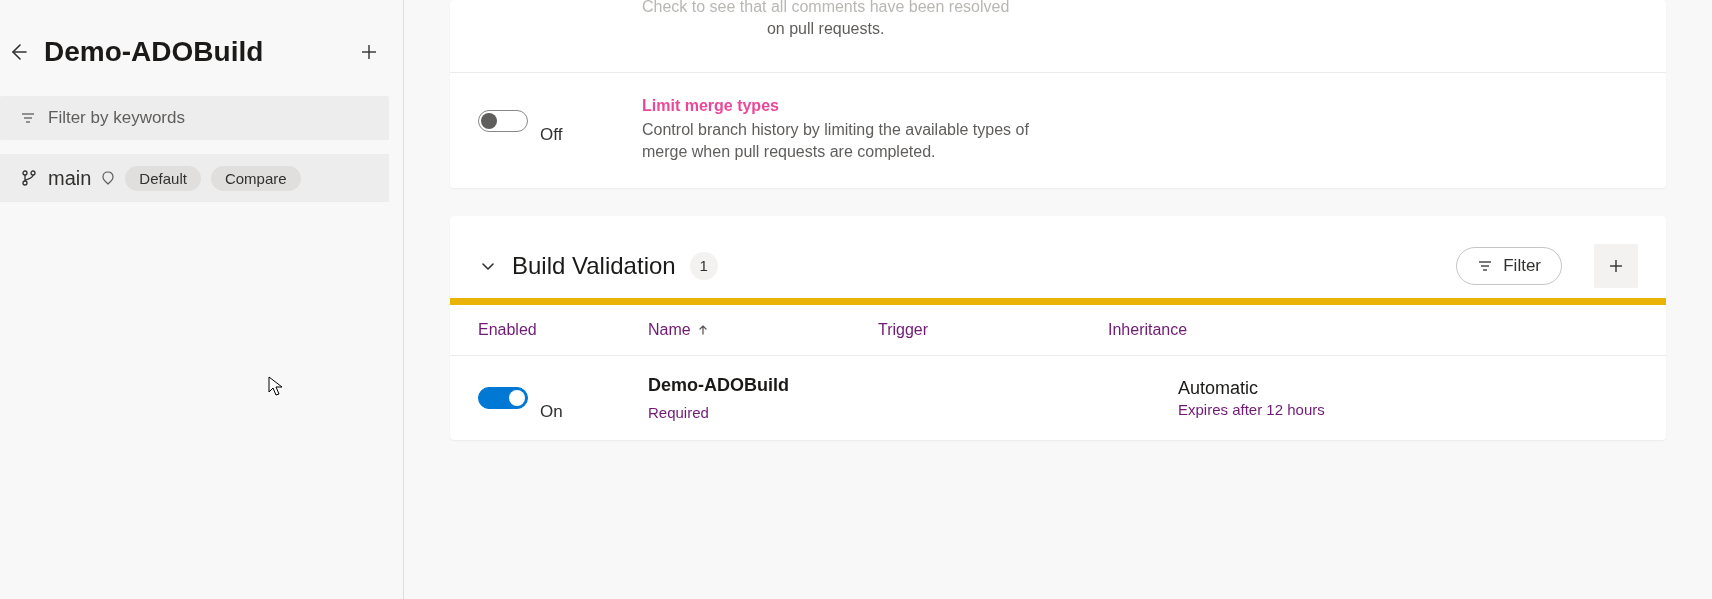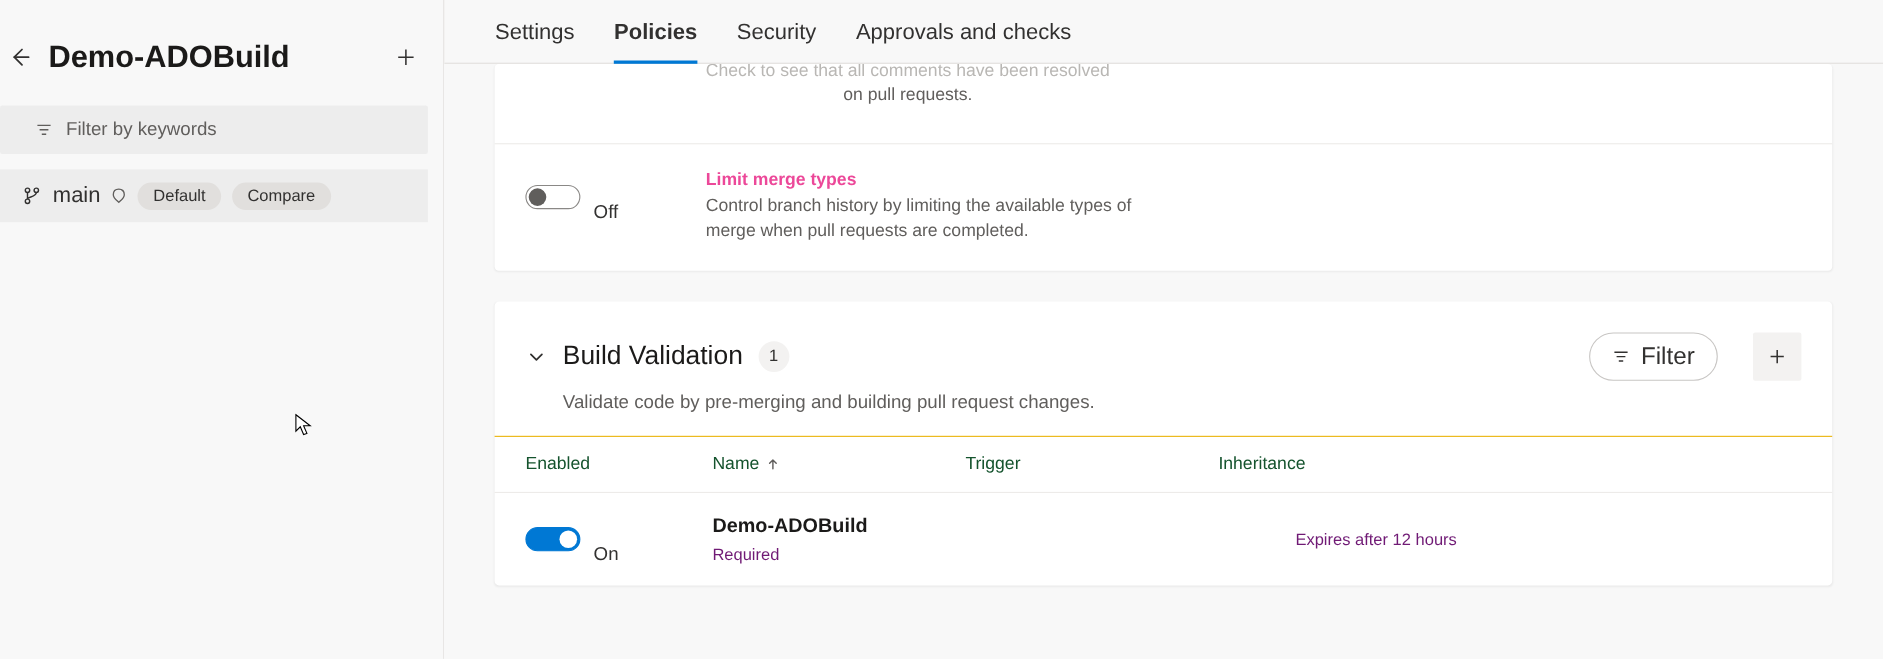--- a/index.html
+++ b/index.html
@@ -48,21 +48,21 @@
     cursor: pointer;
     font-size: 20px;
     color: #323130;
   }
   .filter-row {
     margin: 0 14px 14px 0;
     background: #ededed;
     height: 44px;
     display: flex;
     align-items: center;
-    padding: 0 32px;
+    padding: 0 20px;
     gap: 12px;
     border-radius: 2px;
   }
   .filter-row input {
     border: none;
     background: transparent;
     outline: none;
     font-size: 17px;
     color: #323130;
     width: 100%;
@@ -219,21 +219,21 @@
     color: #323130;
   }
   .section-header .spacer { flex: 1; }
   .filter-btn {
     display: flex;
     align-items: center;
     gap: 10px;
     border: 1px solid #c8c6c4;
     border-radius: 22px;
     padding: 8px 20px;
-    font-size: 22px;
+    font-size: 17px;
     cursor: pointer;
     background: #fff;
   }
   .add-btn {
     width: 44px; height: 44px;
     background: #f3f2f1;
     display: flex;
     align-items: center;
     justify-content: center;
     cursor: pointer;
@@ -241,24 +241,24 @@
     border-radius: 2px;
   }
   .section-desc {
     padding: 0 28px 20px 62px;
     font-size: 17px;
     color: #605e5c;
   }
   .table-header {
     display: flex;
     padding: 16px 28px;
-    border-top: 1px solid #eab308;
+    border-top: 7px solid #eab308;
     border-bottom: 1px solid #edebe9;
     font-size: 16px;
-    color: #14532d;
+    color: #701a75;
     gap: 0;
     align-items: flex-end;
   }
   .col-enabled { width: 170px; }
   .col-name { width: 230px; display:flex; align-items:center; gap:6px;}
   .col-path { width: 300px; }
   .col-trigger { width: 230px; }
   .col-inherit { flex: 1; }
   .table-row {
     display: flex;
@@ -337,26 +337,20 @@
       <svg width="14" height="14" viewBox="0 0 14 14">
           <path d="M7 1 C4 1 2 3 2 6 C2 9 5 11 7 13 C9 11 12 9 12 6 C12 3 10 1 7 1 Z" fill="none" stroke="#605e5c" stroke-width="1.2"></path>
         </svg>
     </span>
     <span class="pill">Default</span>
     <span class="pill">Compare</span>
   </div>
 </div>
 
 <div class="content">
-  <div class="tabs">
-    <div class="tab">Settings</div>
-    <div class="tab active">Policies</div>
-    <div class="tab">Security</div>
-    <div class="tab">Approvals and checks</div>
-  </div>
 
   <div class="scroll-area">
 
     <div class="card">
       <div class="policy-row truncated" style="padding-top:0;">
         <div class="toggle-wrap" style="visibility:hidden;">
           <div class="toggle off"></div>
           <span class="toggle-label">Off</span>
         </div>
         <div class="policy-text">
@@ -398,21 +392,20 @@
           </span>
           <span>Filter</span>
         </div>
         <div class="add-btn">
           <svg width="16" height="16" viewBox="0 0 16 16">
               <line x1="8" y1="2" x2="8" y2="14" stroke="#323130" stroke-width="1.4"></line>
               <line x1="2" y1="8" x2="14" y2="8" stroke="#323130" stroke-width="1.4"></line>
             </svg>
         </div>
       </div>
-      <div class="section-desc">Validate code by pre-merging and building pull request changes.</div>
 
       <div class="table-header">
         <div class="col-enabled">Enabled</div>
         <div class="col-name">
           <span>Name</span>
           <span>
             <svg width="12" height="12" viewBox="0 0 12 12">
                 <path d="M6 2 L6 10 M3 5 L6 2 L9 5" stroke="#605e5c" stroke-width="1.3" fill="none" stroke-linecap="round" stroke-linejoin="round"></path>
               </svg>
           </span>
@@ -429,20 +422,21 @@
               </div>
             <span class="toggle-label">On</span>
           </div>
         </div>
         <div class="col-name" style="flex-direction:column; align-items:flex-start;">
           <div class="primary">Demo-ADOBuild</div>
           <div class="secondary">Required</div>
         </div>
         <div class="col-path"></div>
         <div class="col-trigger">
+          <div class="primary">Automatic</div>
           <div class="secondary">Expires after 12 hours</div>
         </div>
         <div class="col-inherit"></div>
       </div>
     </div>
 
   </div>
 </div>
 
 <div class="cursor">

